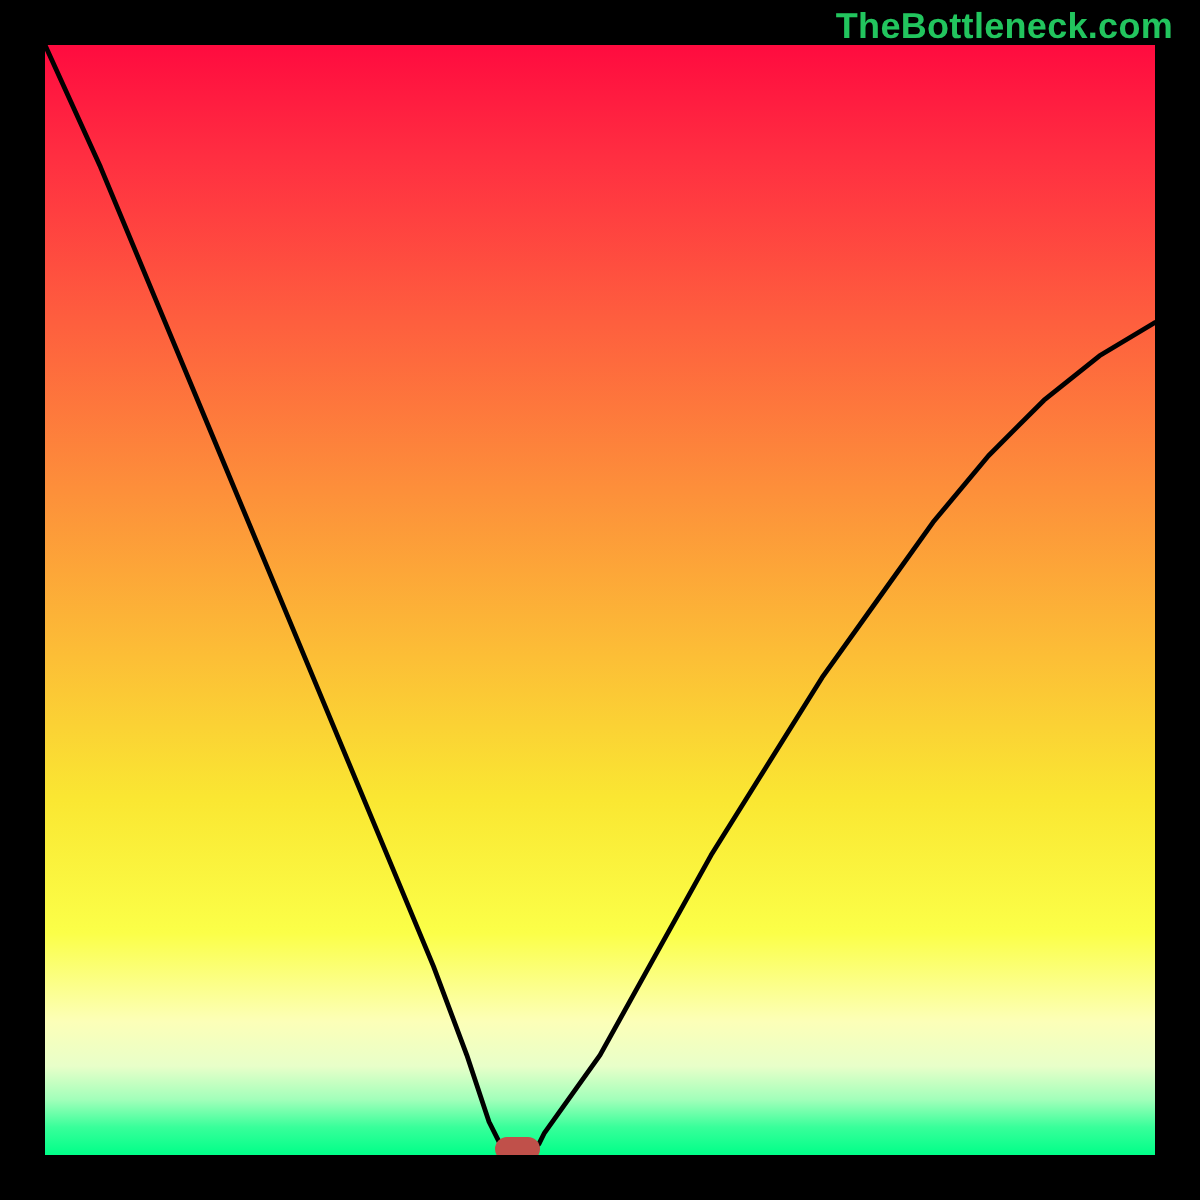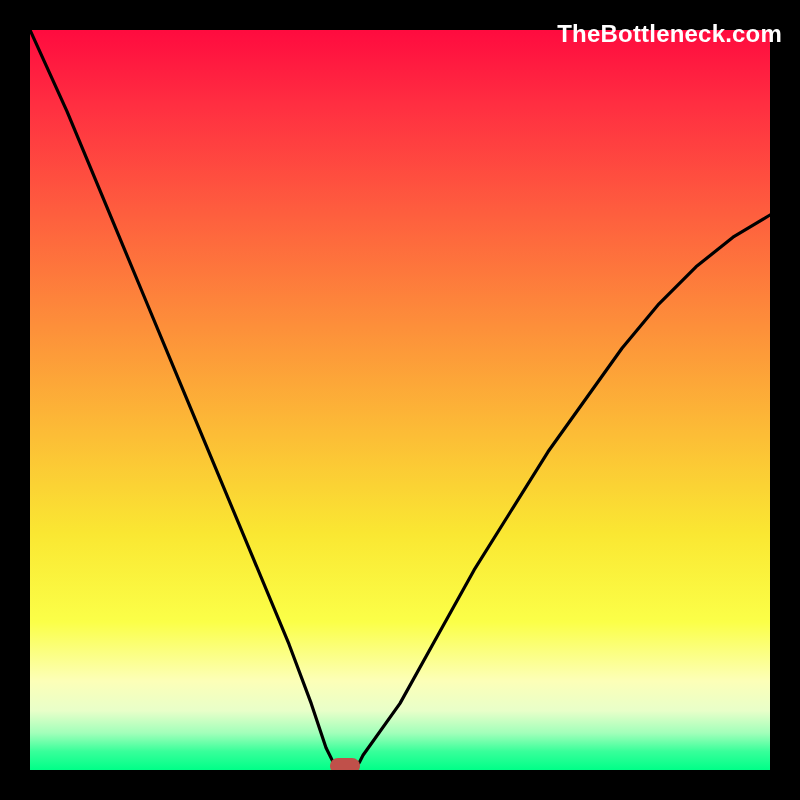--- a/index.html
+++ b/index.html
@@ -12,23 +12,23 @@
     font-family: Arial, Helvetica, sans-serif;
   }
   .frame {
     position: relative;
     width: 800px;
     height: 800px;
     background: #000;
   }
   .watermark {
     position: absolute;
-    top: 20px;
+    top: 4px;
     right: 18px;
-    color: #ffffff;
+    color: #22c55e;
     font-size: 24px;
     font-weight: 600;
     letter-spacing: 0.2px;
     z-index: 30;
   }
   .plot-area {
     position: absolute;
     left: 30px;
     top: 30px;
     width: 740px;

